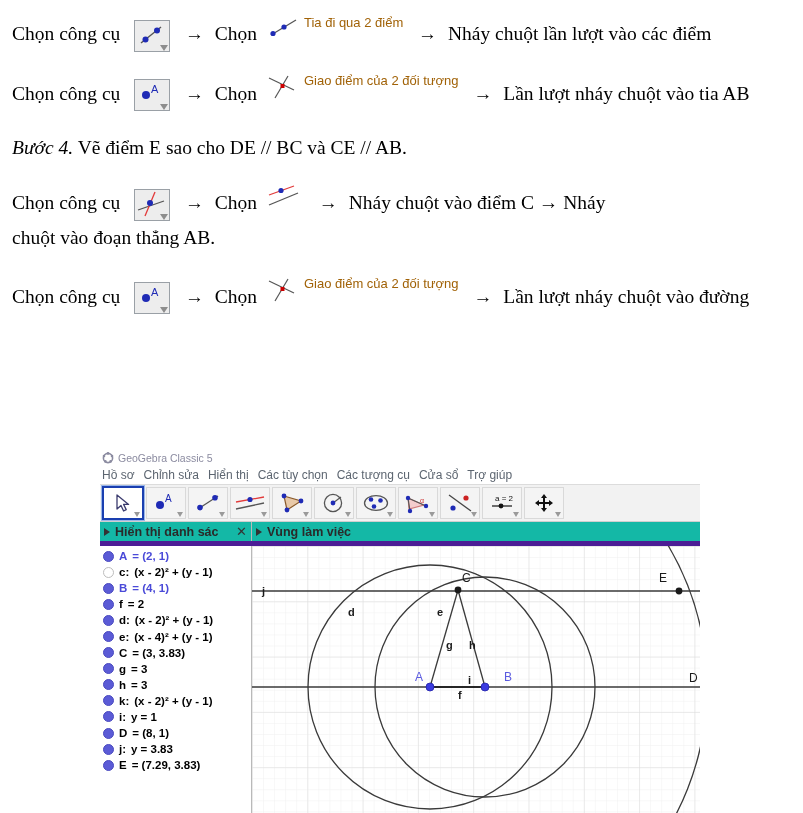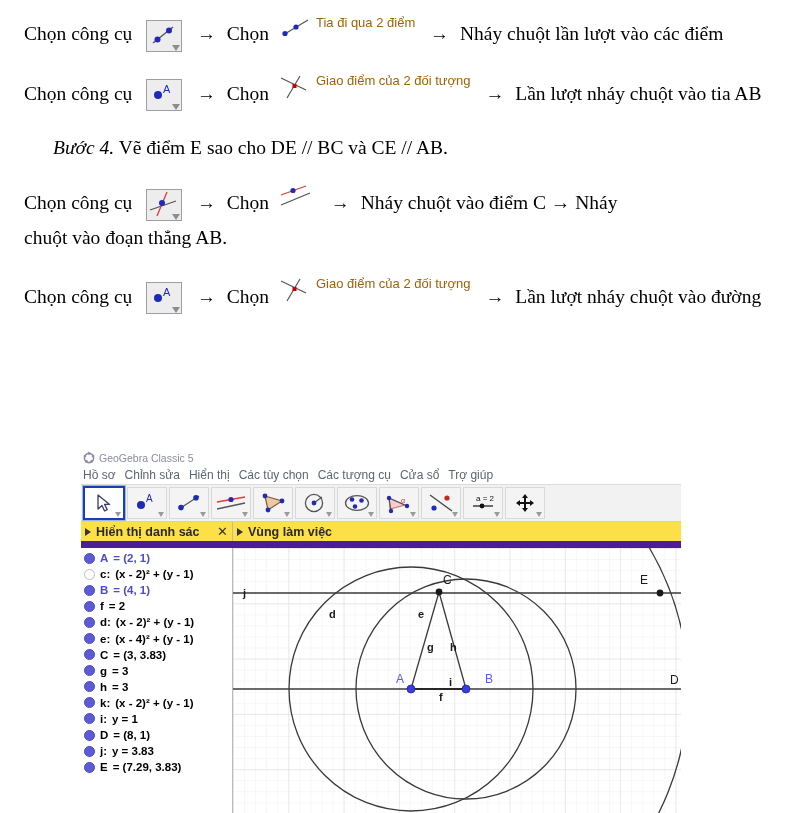--- a/index.html
+++ b/index.html
@@ -8,40 +8,40 @@
     background:#ffffff;
     font-family:"Liberation Serif", serif;
     color:#000;
     overflow:hidden;
     position:relative;
   }
 
   
   .doc{
     position:absolute;
-    left:24px; top:0; width:760px;
+    left:12px; top:0; width:760px;
   }
   .para{
     font-family:"Liberation Serif", serif;
     font-size:19.5px;
     line-height:34px;
     color:#000;
     margin:0;
   }
   .para .ln{display:block;}
   .inline-row{
     display:flex;
     align-items:center;
     flex-wrap:nowrap;
     white-space:nowrap;
   }
   .txt{white-space:pre;}
   .arrow{padding:0 6px; font-size:19px;}
 
-  .step-title{font-style:italic;margin-left:29px;}
+  .step-title{font-style:italic;}
 
   
   .toolbox{
     display:inline-block;
     width:34px;height:30px;
     border:1px solid #9aa0a6;
     background:#ededed;
     position:relative;
     margin:0 4px;
     vertical-align:middle;
@@ -70,21 +70,21 @@
     color:#a16207;
     white-space:nowrap;
     position:relative;
     top:-6px;
   }
   .menuitem .gi{flex:0 0 auto;}
 
   
   #ggb{
     position:absolute;
-    left:81px; top:449px;
+    left:100px; top:449px;
     width:600px; height:364px;
     background:#ffffff;
     font-family:"Liberation Sans", sans-serif;
     overflow:hidden;
   }
   #ggb .titlebar{
     height:17px;
     display:flex;align-items:center;gap:4px;
     padding-left:2px;
     color:#8b8ba0;
@@ -129,22 +129,22 @@
     width:0;height:0;
     border-left:3.5px solid transparent;
     border-right:3.5px solid transparent;
     border-top:5px solid #9a9a9a;
   }
 
   
   #ggb .panelbar{
     height:19px;
     display:flex;
-    background:#fde047;
-    border-bottom:7px solid #4c1d95;
+    background:#14b8a6;
+    border-bottom:5px solid #4c1d95;
     font-size:12.5px;
     font-weight:bold;
     color:#2a2a2a;
     align-items:center;
   }
   #ggb .panelbar .ph{
     display:flex;align-items:center;gap:5px;
     height:100%;
     padding:0 4px;
     box-sizing:border-box;

